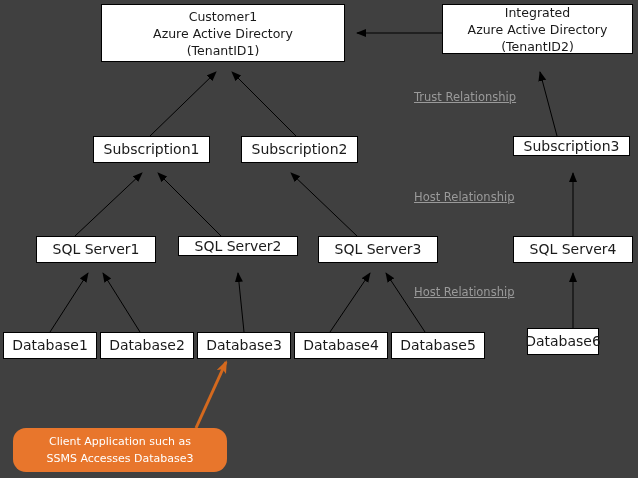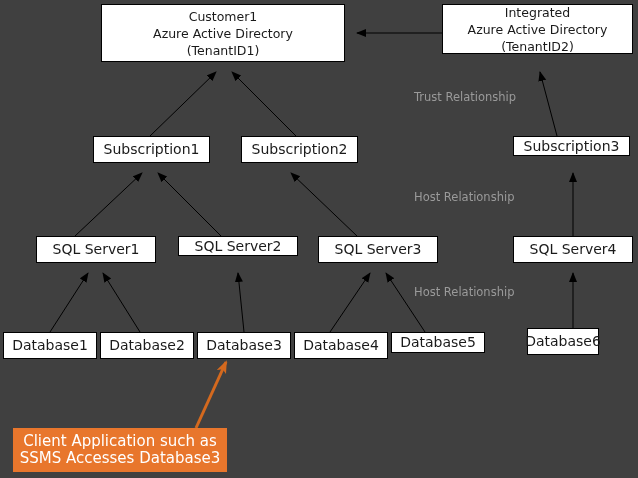--- a/index.html
+++ b/index.html
@@ -41,34 +41,36 @@
   .node.big {
     font-size: 12.5px;
     line-height: 17px;
   }
   .edge-label {
     position: absolute;
     color: #9a9a9a;
     font-size: 11.5px;
     white-space: nowrap;
     z-index: 3;
+    text-decoration: underline;
   }
   .callout {
     position: absolute;
     box-sizing: border-box;
     background: #E8762C;
     color: #ffffff;
-    font-size: 15px;
+    font-size: 11px;
     line-height: 17px;
     display: flex;
     align-items: center;
     justify-content: center;
     text-align: center;
     white-space: pre-line;
     z-index: 4;
+    border-radius: 13px;
   }
 </style>
 </head>
 <body>
 
 <div id="canvas">
 
   <svg class="edges" viewBox="0 0 638 478">
     <defs>
       <marker id="ah" markerWidth="10" markerHeight="10" refX="9" refY="4" orient="auto" markerUnits="userSpaceOnUse">
@@ -124,21 +126,21 @@
   <div class="node" style="left:513px;top:236px;width:120px;height:27px;">SQL Server4</div>
 
   <div class="node" style="left:3px;top:332px;width:94px;height:27px;">Database1</div>
 
   <div class="node" style="left:100px;top:332px;width:94px;height:27px;">Database2</div>
 
   <div class="node" style="left:197px;top:332px;width:94px;height:27px;">Database3</div>
 
   <div class="node" style="left:294px;top:332px;width:94px;height:27px;">Database4</div>
 
-  <div class="node" style="left:391px;top:332px;width:94px;height:21px;">Database5</div>
+  <div class="node" style="left:391px;top:332px;width:94px;height:27px;">Database5</div>
 
   <div class="node" style="left:527px;top:328px;width:72px;height:27px;">Database6</div>
 
   <div class="edge-label" style="left:414px;top:90px;">Trust Relationship</div>
 
   <div class="edge-label" style="left:414px;top:190px;">Host Relationship</div>
 
   <div class="edge-label" style="left:414px;top:285px;">Host Relationship</div>
 
   <div class="callout" style="left:13px;top:428px;width:214px;height:44px;">Client Application such as

